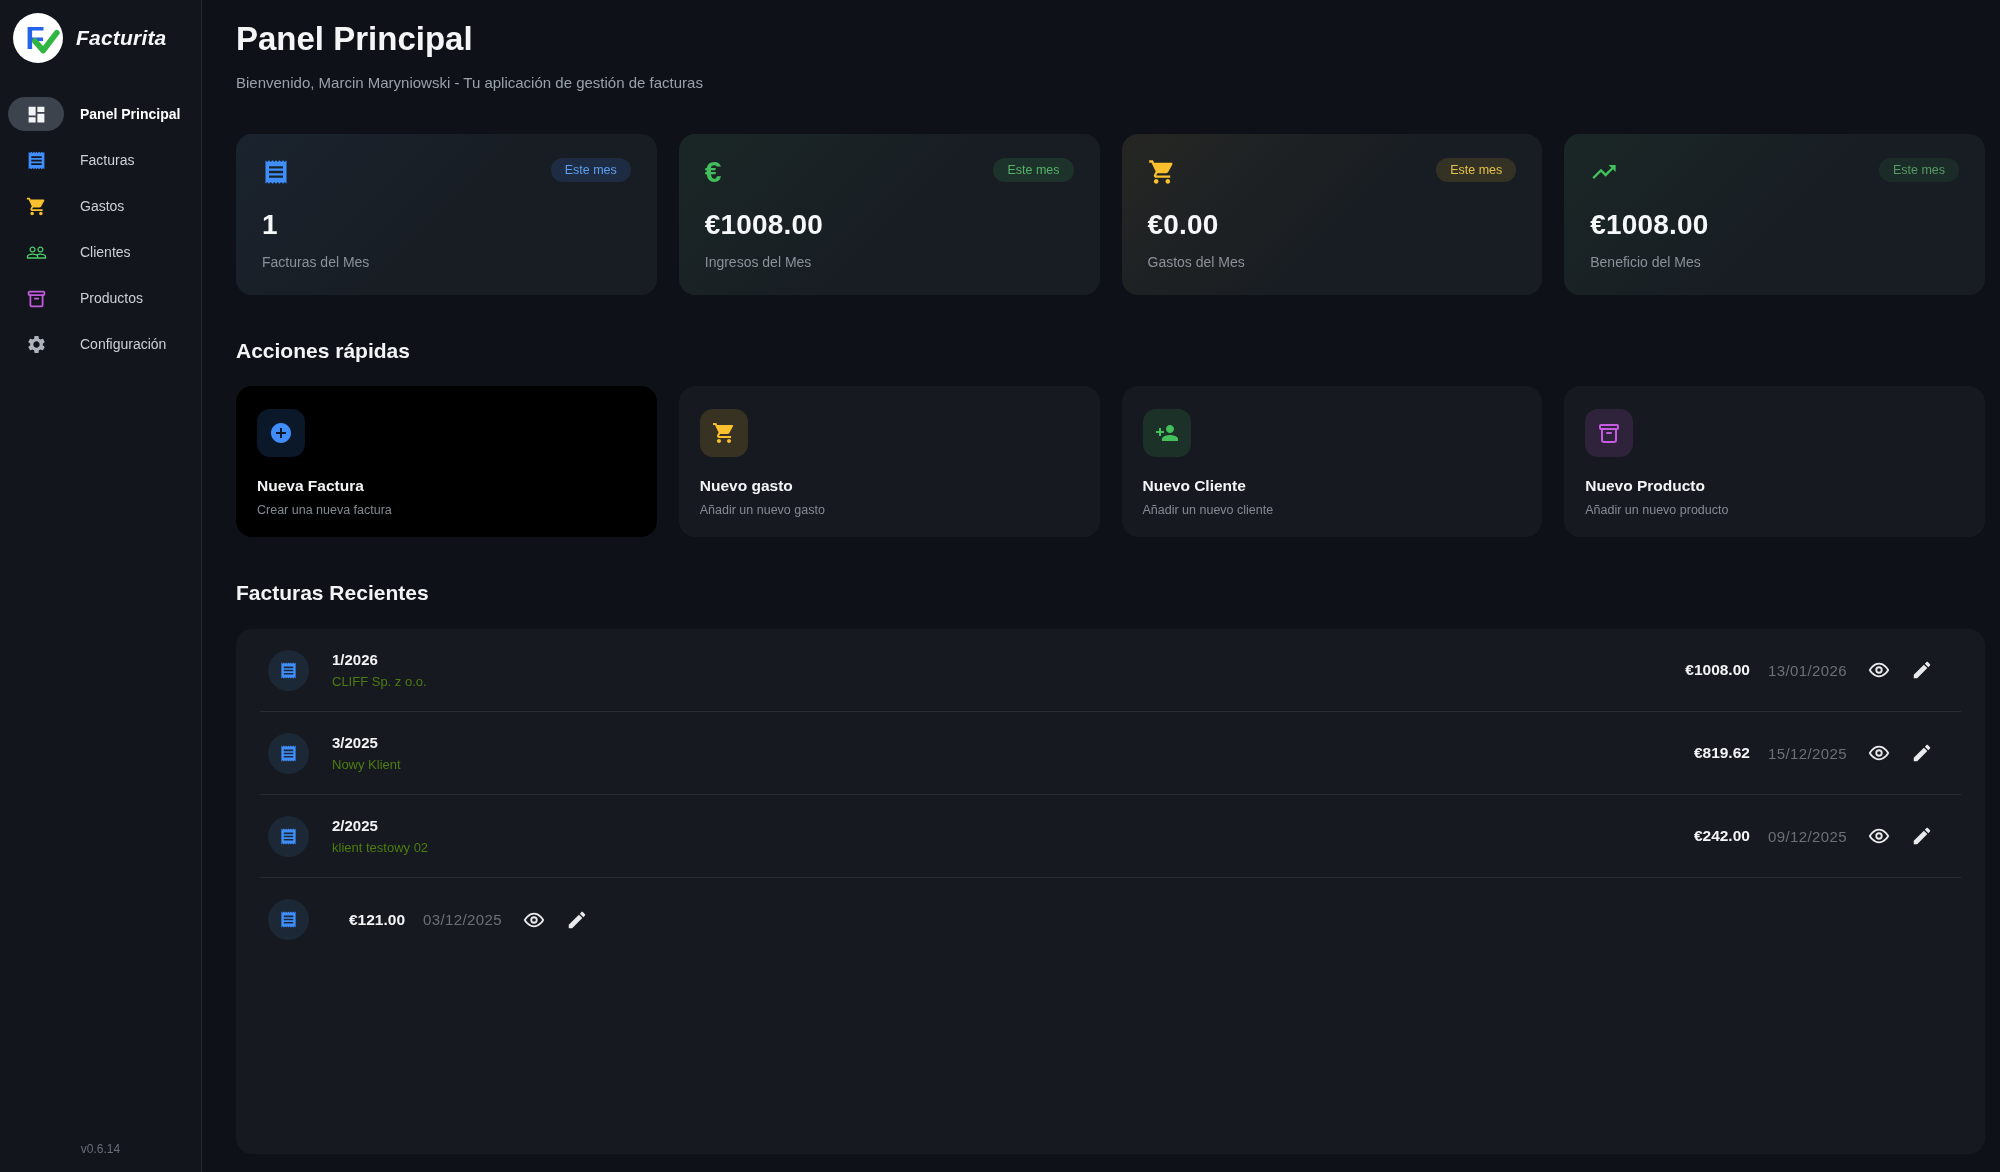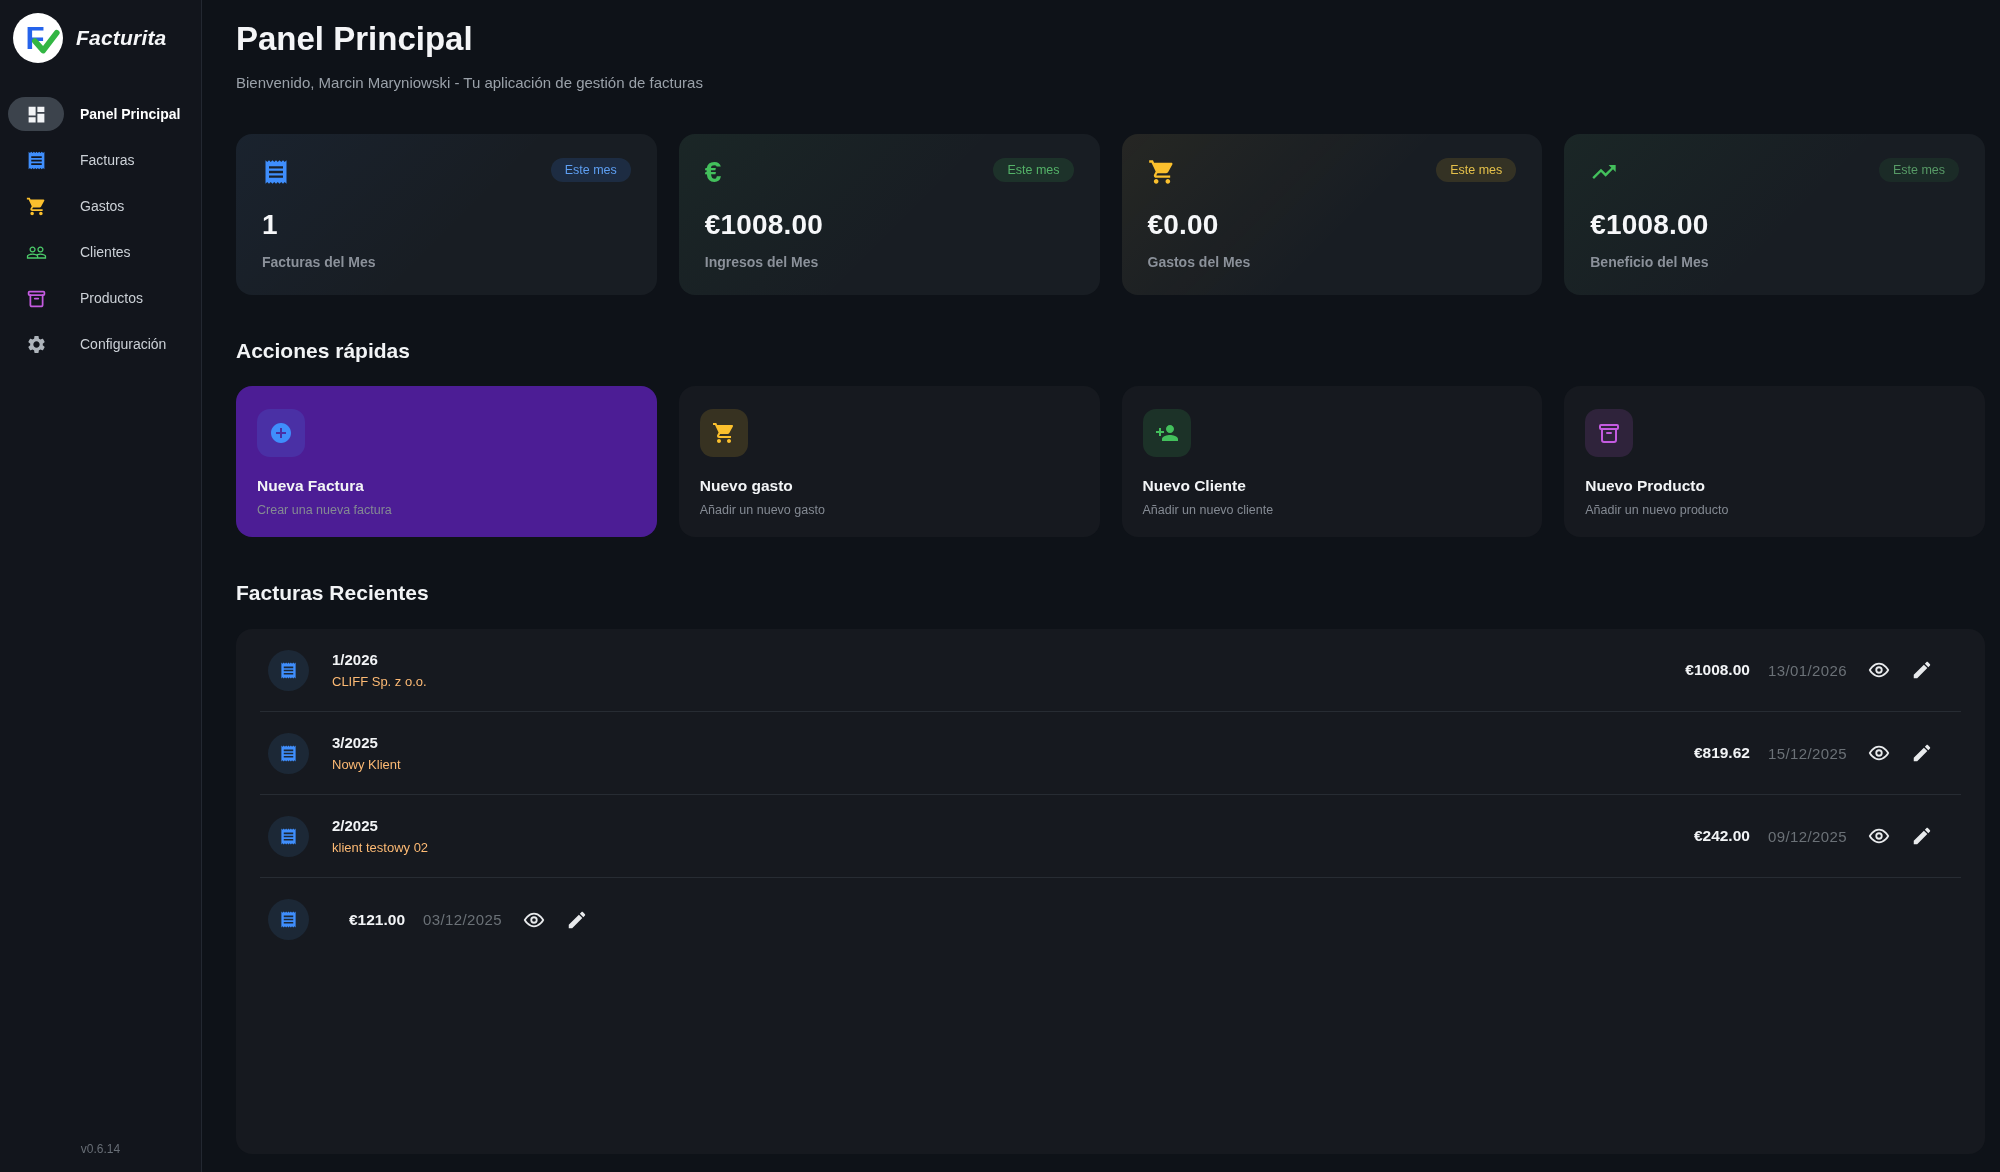--- a/index.html
+++ b/index.html
@@ -53,46 +53,46 @@
   .stat-top { display:flex; justify-content:space-between; align-items:flex-start; }
   .stat-icon { display:flex; }
   .stat-icon svg { width:28px; height:28px; }
   .euro-glyph { font-size:30px; line-height:28px; font-weight:bold; }
   .badge { font-size:12.5px; padding:5px 14px; border-radius:999px; white-space:nowrap; }
   .badge-blue        { color:#5e9ff2; background:rgba(63,142,252,.14); }
   .badge-green       { color:#54b268; background:rgba(67,192,92,.13); }
   .badge-yellow      { color:#e4c04a; background:rgba(251,192,45,.13); }
   .badge-green-muted { color:#579a66; background:rgba(67,192,92,.09); }
   .stat-value { margin-top:23px; font-size:28px; font-weight:bold; color:#f6f7f9; letter-spacing:.2px; }
-  .stat-label { margin-top:13px; font-size:14px; color:#8b919a;font-weight:bold; }
+  .stat-label { margin-top:13px; font-size:14px; color:#8b919a; }
 
   .section-title { font-size:21px; font-weight:bold; color:#f2f4f6; margin:44px 0 0; }
 
   
   .actions-grid { margin-top:23px; }
   .action-card { height:151px; border-radius:16px; background:#16191f; padding:23px 21px; cursor:pointer; }
-  .action-card.highlight { background:#4c1d95; }
+  .action-card.highlight { background:#000000; }
   .action-tile { width:48px; height:48px; border-radius:13px; display:flex; align-items:center; justify-content:center; }
   .action-tile svg { width:24px; height:24px; }
   .tile-blue   { background:rgba(63,142,252,.17); }
   .tile-yellow { background:rgba(251,192,45,.15); }
   .tile-green  { background:rgba(67,192,92,.15); }
   .tile-purple { background:rgba(196,91,224,.15); }
   .action-title { margin-top:20px; font-size:15.5px; font-weight:bold; color:#f2f4f6; }
   .action-sub { margin-top:8px; font-size:12.5px; color:#848a93; }
 
   
   .recent-card { margin-top:24px; height:525px; border-radius:16px; background:#16191f; padding:0 24px; }
   .invoice-row { display:flex; align-items:center; height:83px; border-bottom:1px solid #272c33; cursor:pointer; }
   .invoice-row.last { border-bottom:none; }
   .row-icon { width:41px; height:41px; border-radius:50%; background:#1c2836; display:flex; align-items:center; justify-content:center; margin-left:8px; flex-shrink:0; }
   .row-icon svg { width:19px; height:19px; }
   .row-main { margin-left:23px; flex:1; min-width:0; }
   .row-number { font-size:15px; font-weight:bold; color:#f2f4f6; }
-  .row-client { margin-top:6px; font-size:13px; color:#fdba74; }
+  .row-client { margin-top:6px; font-size:13px; color:#4d7c0f; }
   .row-right { display:flex; align-items:center; margin-right:28px; }
   .row-amount { font-size:15.5px; font-weight:bold; color:#f2f4f6; min-width:96px; text-align:right; }
   .row-date { margin-left:18px; font-size:15px; color:#6b7177; letter-spacing:.4px; min-width:74px; text-align:right; }
   .icon-btn { background:none; border:none; padding:0; margin-left:21px; cursor:pointer; display:flex; align-items:center; }
   .icon-btn svg { width:22px; height:22px; }
 </style>
 </head>
 <body>
 
 <div class="app">

